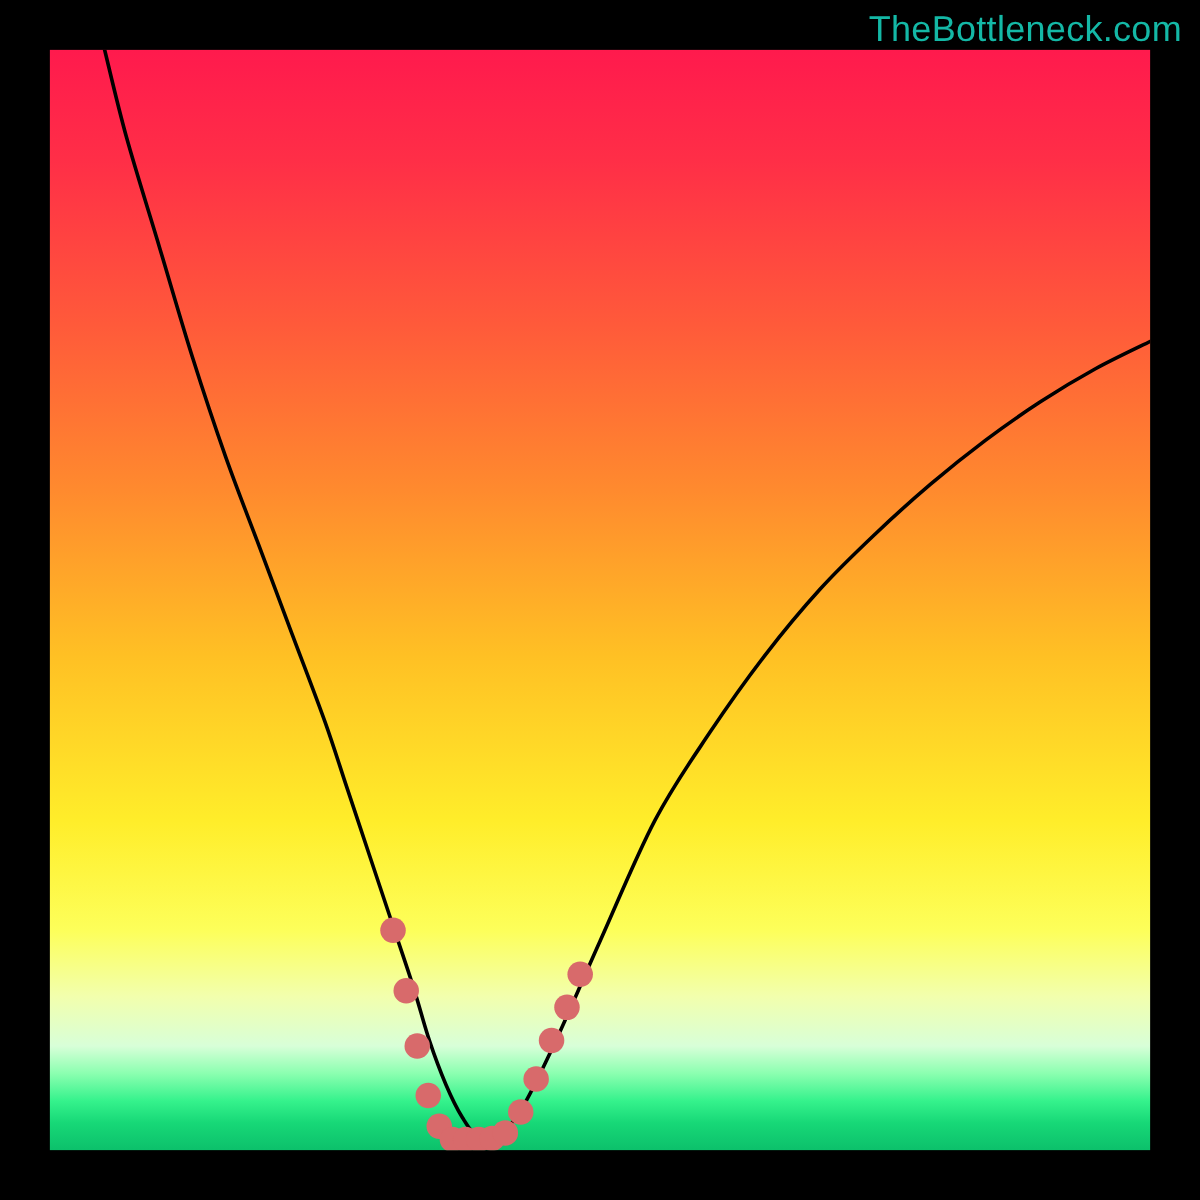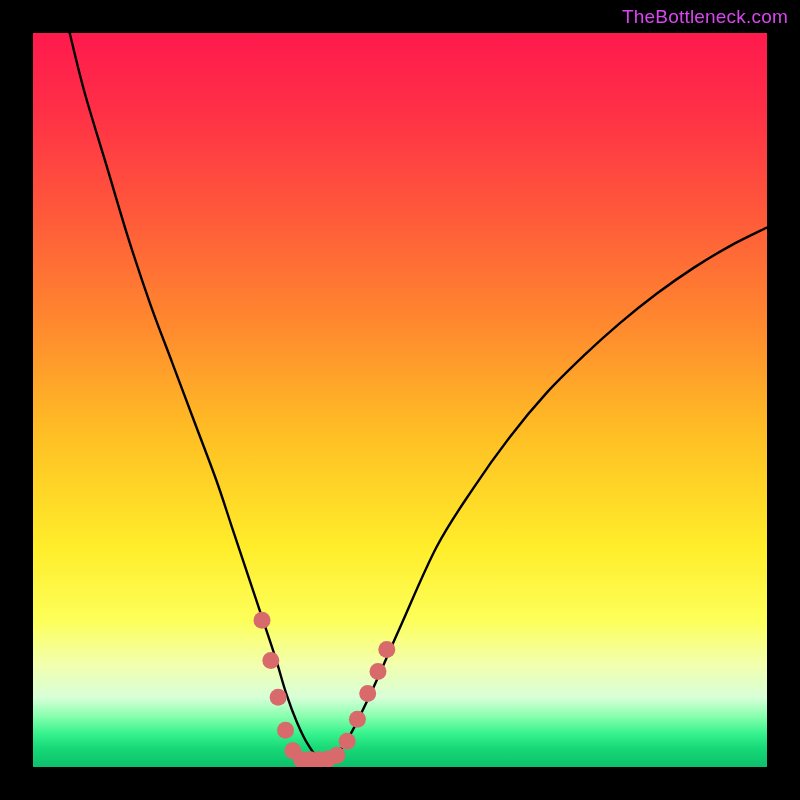--- a/index.html
+++ b/index.html
@@ -30,22 +30,22 @@
     inset: 0;
   }
   .curve {
     position: absolute;
     inset: 0;
   }
   .watermark {
     position: absolute;
     top: 6px;
     right: 12px;
-    color: #d946ef;
-    font-size: 19px;
+    color: #14b8a6;
+    font-size: 24px;
     letter-spacing: 0.2px;
     font-weight: 400;
     user-select: none;
   }
 </style>
 </head>
 <body>
 
 <div class="stage">
 

